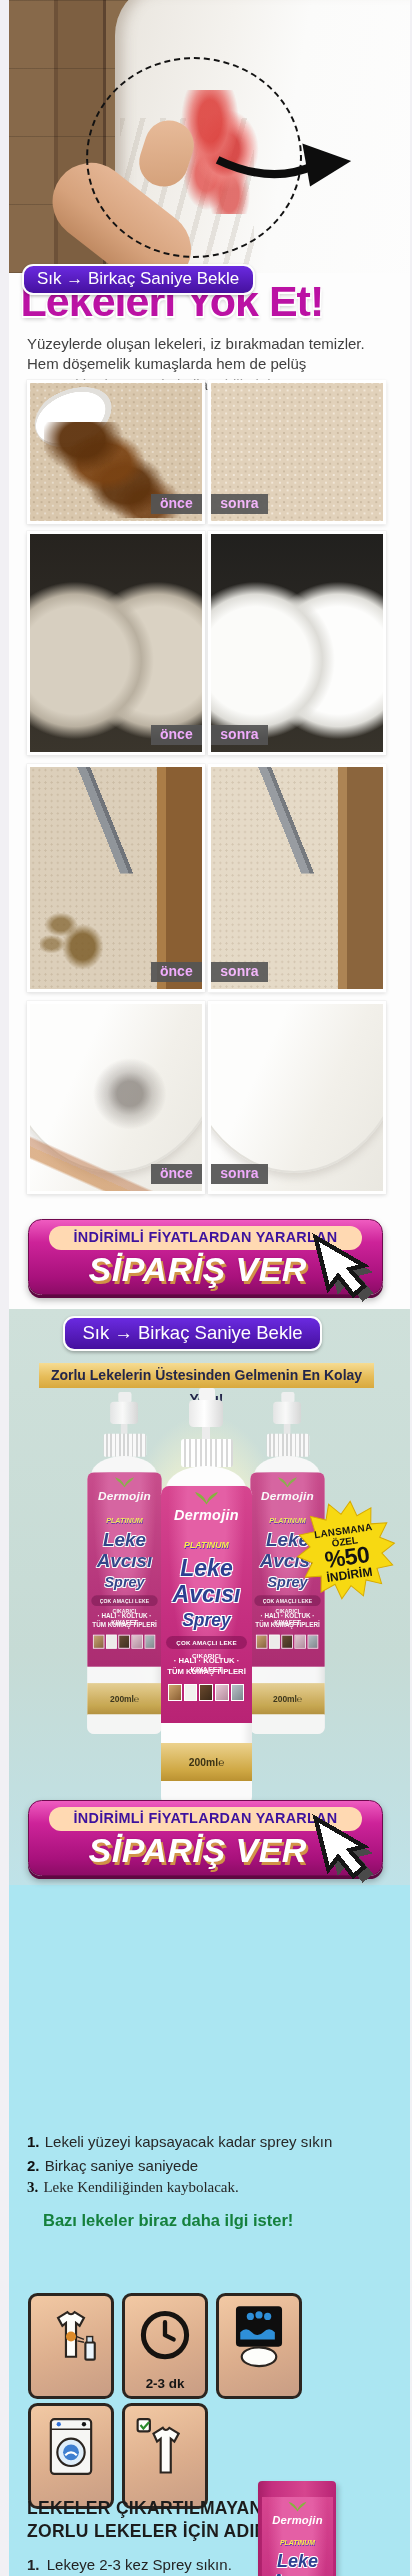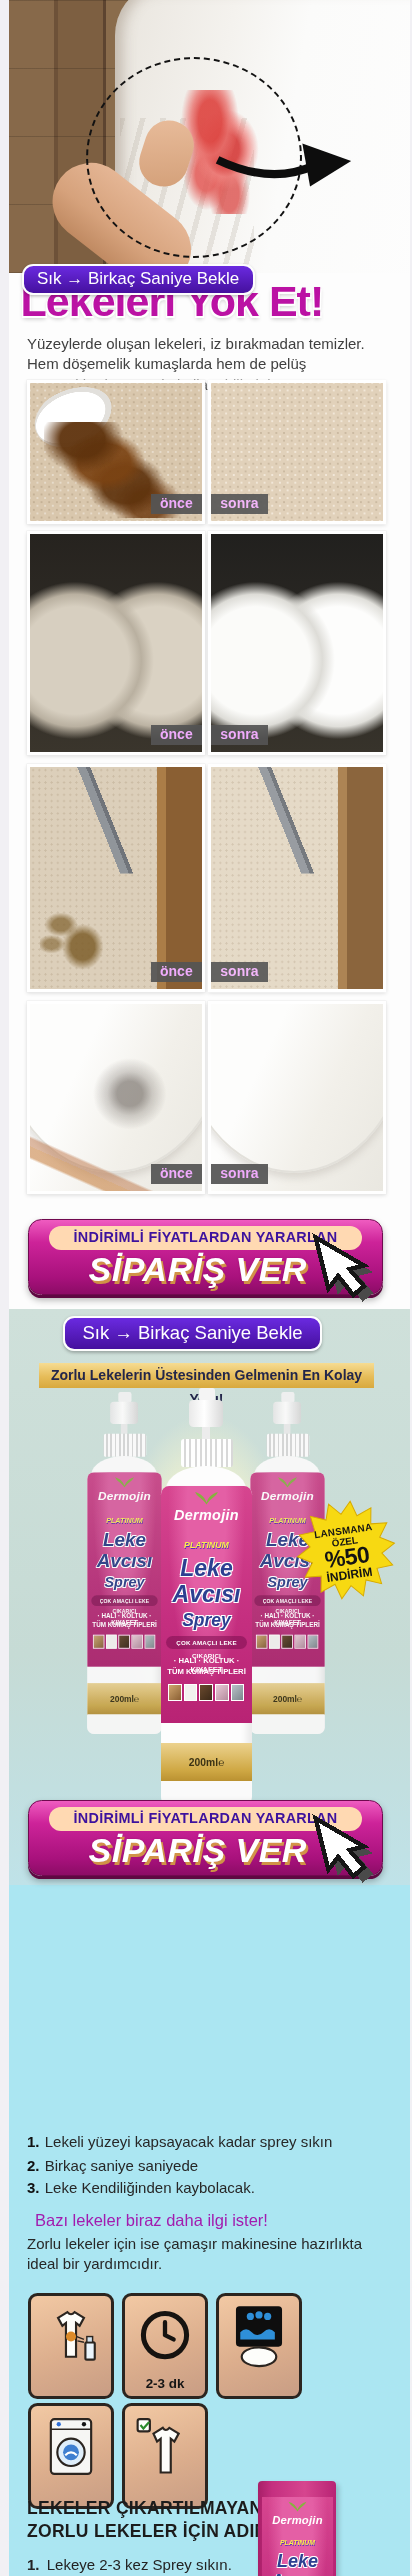--- a/index.html
+++ b/index.html
@@ -145,21 +145,21 @@
   .sb2{font-size:9.8px}
   .sb3{font-size:23px;line-height:.9;letter-spacing:-0.5px}
   .sb4{font-size:12px}
 
   
   #sec-blue{top:1885px;height:970px;background:#abe6f2}
   #howto-title{position:absolute;left:27px;top:1912px;font-size:24px;font-weight:900;color:#101010}
   #howto-intro{position:absolute;left:27px;top:2048px;width:361px;font-size:15px;line-height:1.36;color:#272727}
   .step-row{position:absolute;left:27px;width:361px;font-size:15px;color:#272727}
   .step-row b{font-weight:800;margin-right:5.2px;color:#111}
-  #note-title{position:absolute;left:35px;top:2211px;font-size:16.5px;font-weight:400;color:#a21caf}
+  #note-title{position:absolute;left:43px;top:2211px;font-size:16.5px;font-weight:700;color:#15803d}
   #note-text{position:absolute;left:27px;top:2234px;width:361px;font-size:15px;line-height:1.34;color:#272727}
   .card{position:absolute;width:86px;height:106px;border-radius:9.3px;border:3.1px solid #2b2520;
     background:linear-gradient(160deg,#f2c9a4 0%,#dcae8d 55%,#c89d84 100%);overflow:hidden}
   .card svg{position:absolute;left:4.1px;top:1px;width:72px;height:82px}
   .card-cap{position:absolute;left:0;right:0;bottom:5.2px;text-align:center;font-size:13.4px;font-weight:800;color:#151515}
   #hs-title1{position:absolute;left:27px;top:2498px;font-size:17.5px;font-weight:600;color:#1c1c1c;letter-spacing:0.3px}
   #hs-title2{position:absolute;left:27px;top:2521px;font-size:17.5px;font-weight:600;color:#1c1c1c;letter-spacing:0.3px}
   .hs-row{position:absolute;left:27px;width:222px;font-size:15px;line-height:1.25;color:#232323;display:flex}
   .hs-row b{font-weight:800;margin-right:7.2px}
   #box{position:absolute;left:258px;top:2481px;width:78px;height:236px;border-radius:4.1px;overflow:hidden;
@@ -354,24 +354,23 @@
     <div class="sb1">LANSMANA</div>
     <div class="sb2">ÖZEL</div>
     <div class="sb3">%50</div>
     <div class="sb4">İNDİRİM</div>
   </div>
 
   <div id="sec-blue" class="sec"></div>
   <div id="howsteps-root">
       <div class="step-row" style="top: 2133px;"><b>1.</b><span>Lekeli yüzeyi kapsayacak kadar sprey sıkın</span></div>
       <div class="step-row" style="top: 2157px;"><b>2.</b><span>Birkaç saniye saniyede</span></div>
-      <div class="step-row" style="top: 2179px;"><b>3.</b><span>Leke Kendiliğinden kaybolacak.</span></div>
+      <div class="step-row" style="top: 2179px; font-family: Liberation Serif, serif;"><b>3.</b><span>Leke Kendiliğinden kaybolacak.</span></div>
     </div>
   <div id="note-title">Bazı lekeler biraz daha ilgi ister!</div>
-  <div id="note-text">Zorlu lekeler için ise çamaşır makinesine hazırlıkta ideal bir yardımcıdır.</div>
   <div id="cards-root">
       <div class="card" style="left: 28px; top: 2293px;">
         <svg viewBox="0 0 100 100">
           <path d="M32 22 L45 14 Q50 20 55 14 L68 22 L62 33 L57 29 L57 76 L43 76 L43 29 L38 33 Z" fill="#fdfdfa" stroke="#2b2520" stroke-width="3"></path>
           <circle cx="50" cy="48" r="7" fill="#dd8b2a"></circle>
           <rect x="70" y="56" width="13" height="24" rx="2" fill="#eaf4fb" stroke="#2b2520" stroke-width="3"></rect>
           <rect x="72" y="48" width="8" height="8" fill="#cfe0ec" stroke="#2b2520" stroke-width="2"></rect>
           <path d="M68 52 L58 48 M68 56 L59 54" stroke="#2b2520" stroke-width="2"></path>
         </svg>
       </div>

